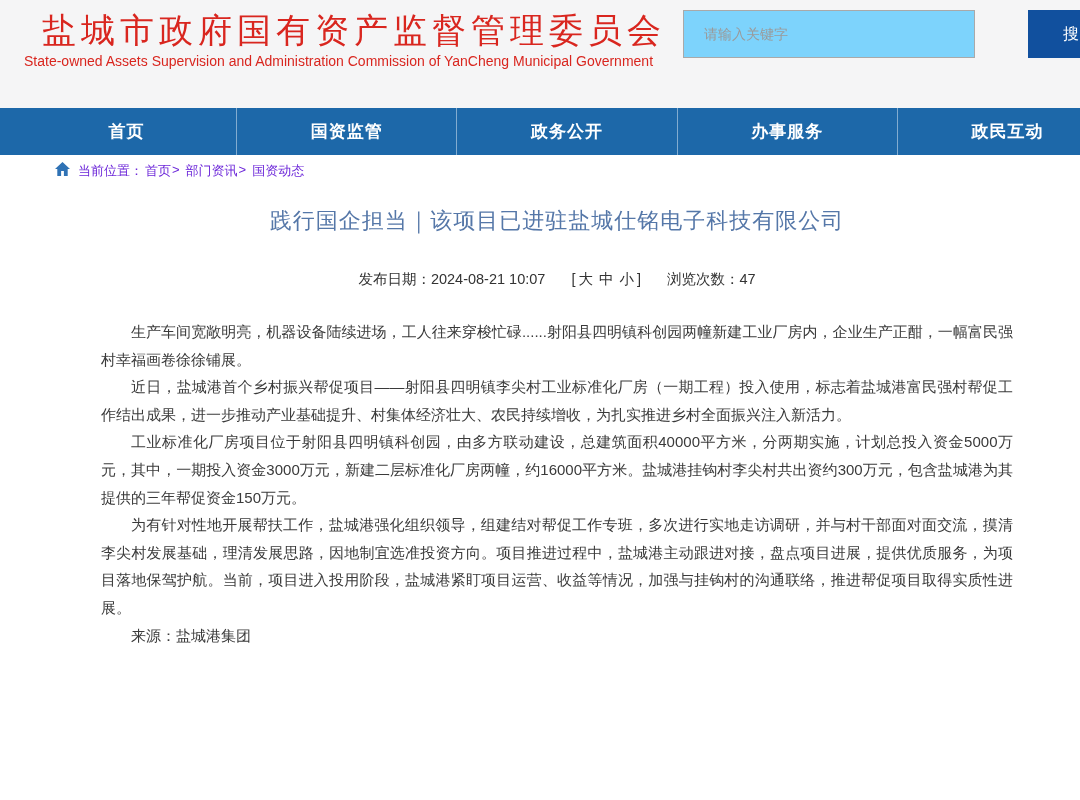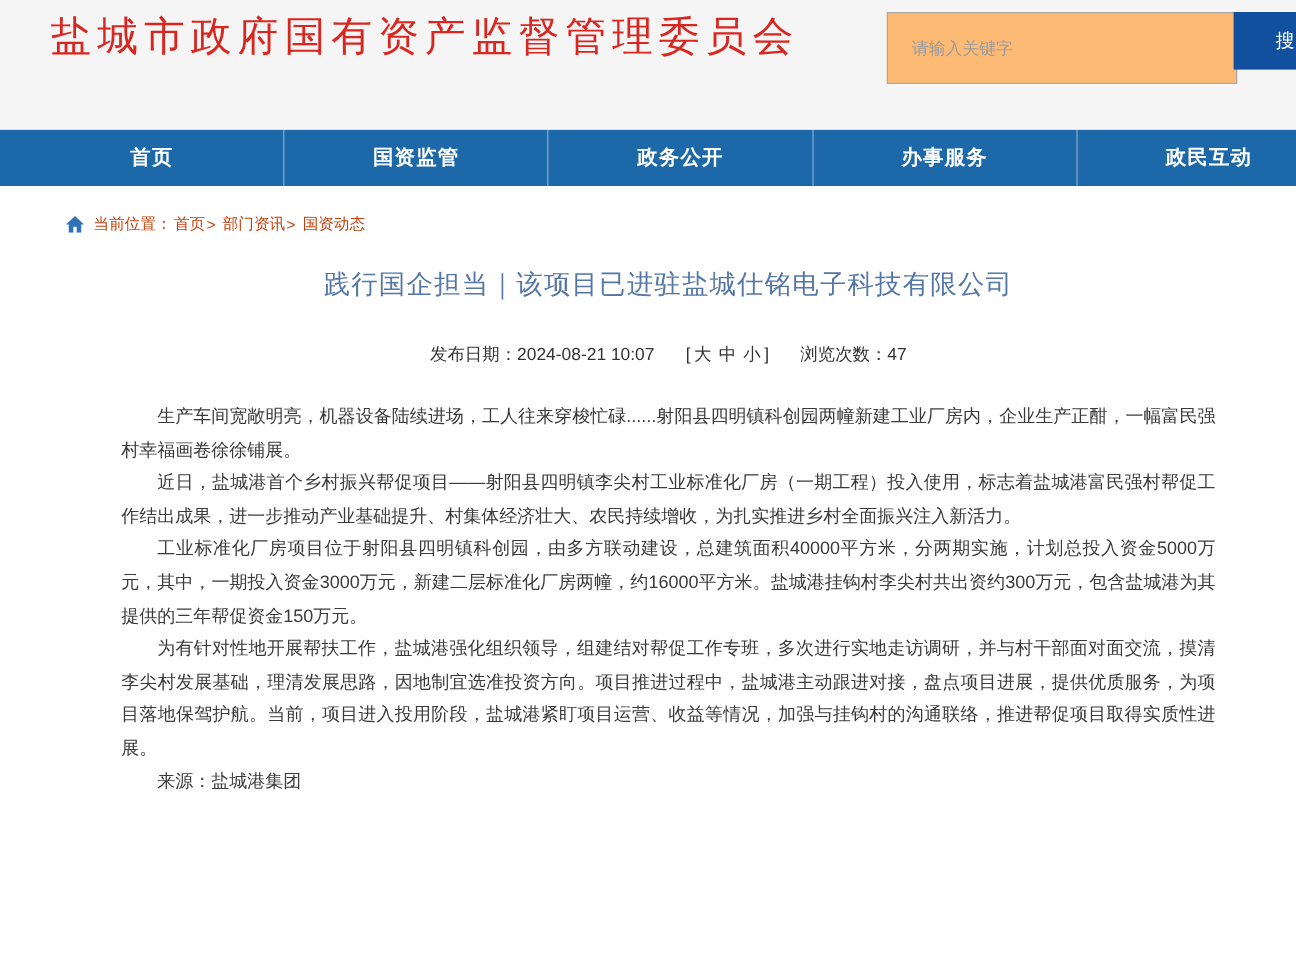--- a/index.html
+++ b/index.html
@@ -6,38 +6,38 @@
   html,body { width:1080px; height:800px; overflow:hidden; background:#ffffff;
     font-family:"Liberation Sans","DejaVu Sans",sans-serif; }
   .page { position:relative; width:1080px; height:800px; overflow:hidden; background:#ffffff; }
 
   
   .top-strip { position:relative; width:1134px; height:108px; background:#f5f5f6; }
   .site-title { position:absolute; left:42px; top:8px; color:#d9261f; font-weight:normal;
     font-size:34px; letter-spacing:5px; white-space:nowrap; }
   .site-subtitle { position:absolute; left:24px; top:53px; color:#d9261f;
     font-size:14px; white-space:nowrap; }
-  .search-input { position:absolute; left:739px; top:10px; width:292px; height:60px;
-    border:1px solid #a9a9a9; background:#fdba74; padding:0 20px; font-size:14px;
+  .search-input { position:absolute; left:683px; top:10px; width:292px; height:48px;
+    border:1px solid #a9a9a9; background:#7dd3fc; padding:0 20px; font-size:14px;
     color:#333; outline:none; font-family:inherit; }
   .search-input::placeholder { color:#9a9a9a; }
   .search-btn { position:absolute; left:1028px; top:10px; width:106px; height:48px;
     background:#11509e; color:#ffffff; border:none; font-size:16px; cursor:pointer;
     font-family:inherit; letter-spacing:2px; }
 
   
   .navbar { width:1134px; height:47px; background:#1d68a9; }
   .nav-inner { margin-left:17px; width:1100px; height:47px; display:flex; }
   .nav-item { flex:1; display:flex; align-items:center; justify-content:center;
     color:#ffffff; font-size:17px; font-weight:bold; letter-spacing:1px; cursor:pointer; }
   .nav-item + .nav-item { border-left:1px solid rgba(255,255,255,0.45); }
 
   
-  .breadcrumb { margin:23px 0 0 55px; display:flex; align-items:center;
-    font-size:13px; color:#c2410c; }
+  .breadcrumb { margin:7px 0 0 55px; display:flex; align-items:flex-start;
+    font-size:13px; color:#6d28d9; }
   .home-icon { width:15px; height:14px; margin-right:8px; display:inline-block; }
   .crumb-label { margin-right:2px; }
   .crumb-link { cursor:pointer; }
   .crumb-sep { margin:0 6px 0 1px; }
 
   
   .article { width:912px; margin:0 auto 0 101px; }
   .article-title { text-align:center; margin-top:26px; font-size:22px;
     color:#5577a8; letter-spacing:1px; }
   .article-meta { text-align:center; margin-top:34px; font-size:14.5px; color:#333; }
@@ -48,20 +48,21 @@
   .article-body p { text-indent:2em; }
   .source-line { text-indent:2em; font-size:15px; line-height:27.6px; color:#3a3a3a; }
 </style>
 </head>
 <body>
 
 <div class="page">
 
   <div class="top-strip">
     <div class="site-title">盐城市政府国有资产监督管理委员会</div>
+    <div class="site-subtitle">State-owned Assets Supervision and Administration Commission of YanCheng Municipal Government</div>
     <input class="search-input" type="text" placeholder="请输入关键字" style="">
     <button class="search-btn">搜索</button>
   </div>
 
   <div class="navbar">
     <div class="nav-inner">
       <div class="nav-item">首页</div>
       <div class="nav-item">国资监管</div>
       <div class="nav-item">政务公开</div>
       <div class="nav-item">办事服务</div>

